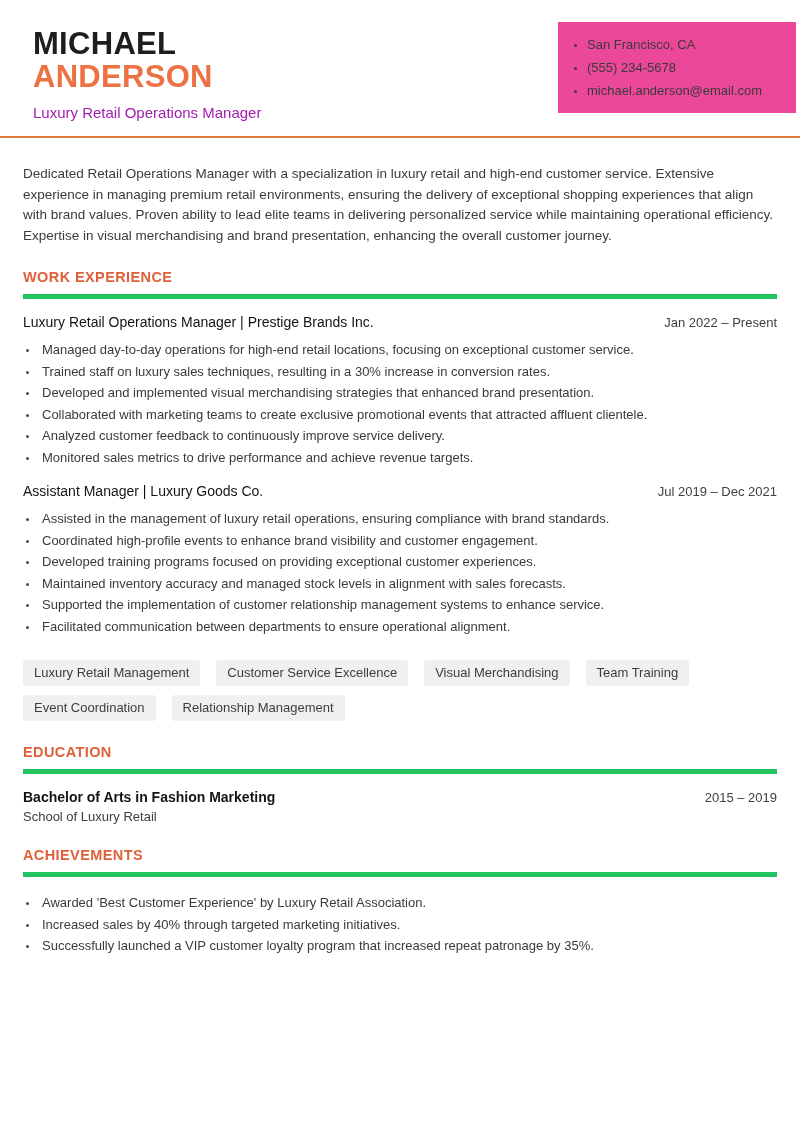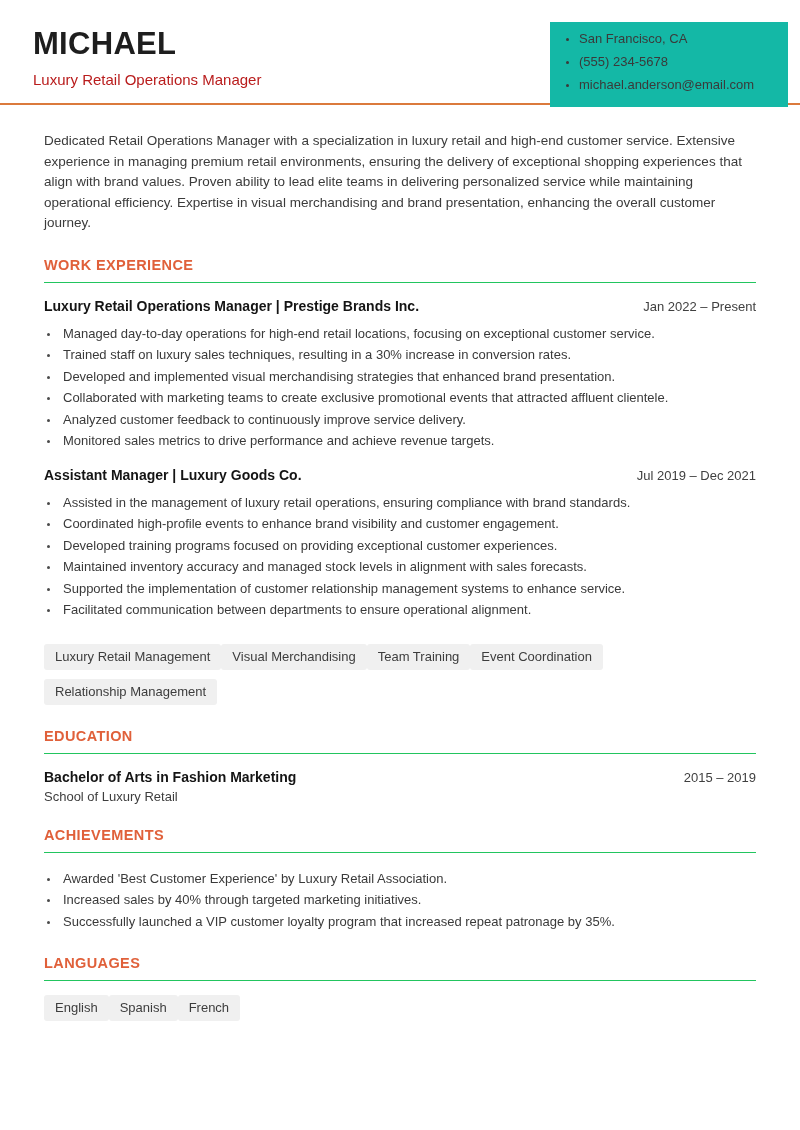--- a/index.html
+++ b/index.html
@@ -9,62 +9,62 @@
     width: 800px;
     height: 1130px;
     background: #ffffff;
     overflow: hidden;
   }
 
   
   .header { position: relative; padding: 27px 33px 0 33px; }
   .name { font-weight: 700; font-size: 31px; line-height: 33px; letter-spacing: 0.3px; color: #1e1e1e; }
   .name .last { color: #ED7243; }
-  .headline { margin-top: 11px; font-size: 15px; color: #b91c1c; }
+  .headline { margin-top: 11px; font-size: 15px; color: #a21caf; }
 
   .contact-card {
     position: absolute;
     top: 22px;
-    right: 12px;
+    right: 4px;
     width: 238px;
     box-sizing: border-box;
-    background: #14b8a6;
-    padding: 5px 10px 11px 12px;
+    background: #ec4899;
+    padding: 11px 10px 11px 12px;
   }
   .contact-card ul { margin: 0; padding-left: 17px; list-style: disc; }
   .contact-card li { font-size: 13px; line-height: 23px; color: #3a3a3a; }
   .contact-card li::marker { color: #3a3a3a; font-size: 10px; }
 
   .header-divider { margin-top: 15px; border-top: 2px solid #DB7A3C; }
 
   
-  .main { padding: 0 44px; }
+  .main { padding: 0 23px; }
   .summary { margin-top: 26px; font-size: 13.5px; line-height: 20.5px; color: #3b3b3b; }
 
   .section { margin-top: 23px; }
   .section-heading {
     font-size: 14.5px;
     font-weight: 700;
     letter-spacing: 0.4px;
     color: #E0603A;
     padding-bottom: 9px;
-    border-bottom: 1px solid #22c55e;
+    border-bottom: 5px solid #22c55e;
   }
 
   .job { margin-top: 15px; }
   .job + .job { }
   .row-between { display: flex; justify-content: space-between; align-items: baseline; }
-  .job-title { font-size: 14px; font-weight: 700; color: #141414; }
+  .job-title { font-size: 14px; font-weight: 400; color: #141414; }
   .job-dates { font-size: 13px; color: #404040; white-space: nowrap; }
 
   ul.bullets { margin: 9px 0 0 0; padding-left: 16px; list-style: disc; }
   ul.bullets li { font-size: 13px; line-height: 21.5px; color: #3a3a3a; padding-left: 3px; }
   ul.bullets li::marker { color: #4a4a4a; font-size: 10px; }
 
-  .tags { margin-top: 14px; display: flex; flex-wrap: wrap; gap: 9px 0; }
+  .tags { margin-top: 14px; display: flex; flex-wrap: wrap; gap: 9px 16px; }
   .tag {
     background: #F0F0F0;
     color: #3d3d3d;
     font-size: 13px;
     line-height: 13px;
     padding: 6px 11px 7px 11px;
     border-radius: 3px;
     white-space: nowrap;
   }
 
@@ -74,20 +74,21 @@
   .school { margin-top: 4px; font-size: 13px; color: #3d3d3d; }
 </style>
 </head>
 <body>
 
 <div class="page">
 
   <div class="header">
     <div class="name">
       <div class="first">MICHAEL</div>
+      <div class="last">ANDERSON</div>
     </div>
     <div class="headline">Luxury Retail Operations Manager</div>
 
     <div class="contact-card">
       <ul>
         <li>San Francisco, CA</li>
         <li>(555) 234-5678</li>
         <li>michael.anderson@email.com</li>
       </ul>
     </div>
@@ -129,20 +130,21 @@
           <li>Maintained inventory accuracy and managed stock levels in alignment with sales forecasts.</li>
           <li>Supported the implementation of customer relationship management systems to enhance service.</li>
           <li>Facilitated communication between departments to ensure operational alignment.</li>
         </ul>
       </div>
     </div>
 
     <div class="section">
       <div class="tags">
         <span class="tag">Luxury Retail Management</span>
+        <span class="tag">Customer Service Excellence</span>
         <span class="tag">Visual Merchandising</span>
         <span class="tag">Team Training</span>
         <span class="tag">Event Coordination</span>
         <span class="tag">Relationship Management</span>
       </div>
     </div>
 
     <div class="section">
       <div class="section-heading">EDUCATION</div>
       <div class="edu-entry">
@@ -156,23 +158,15 @@
 
     <div class="section">
       <div class="section-heading">ACHIEVEMENTS</div>
       <ul class="bullets" style="margin-top:15px;">
         <li>Awarded 'Best Customer Experience' by Luxury Retail Association.</li>
         <li>Increased sales by 40% through targeted marketing initiatives.</li>
         <li>Successfully launched a VIP customer loyalty program that increased repeat patronage by 35%.</li>
       </ul>
     </div>
 
-    <div class="section">
-      <div class="section-heading">LANGUAGES</div>
-      <div class="tags">
-        <span class="tag">English</span>
-        <span class="tag">Spanish</span>
-        <span class="tag">French</span>
-      </div>
-    </div>
 
   </div>
 </div>
 
 </body></html>

